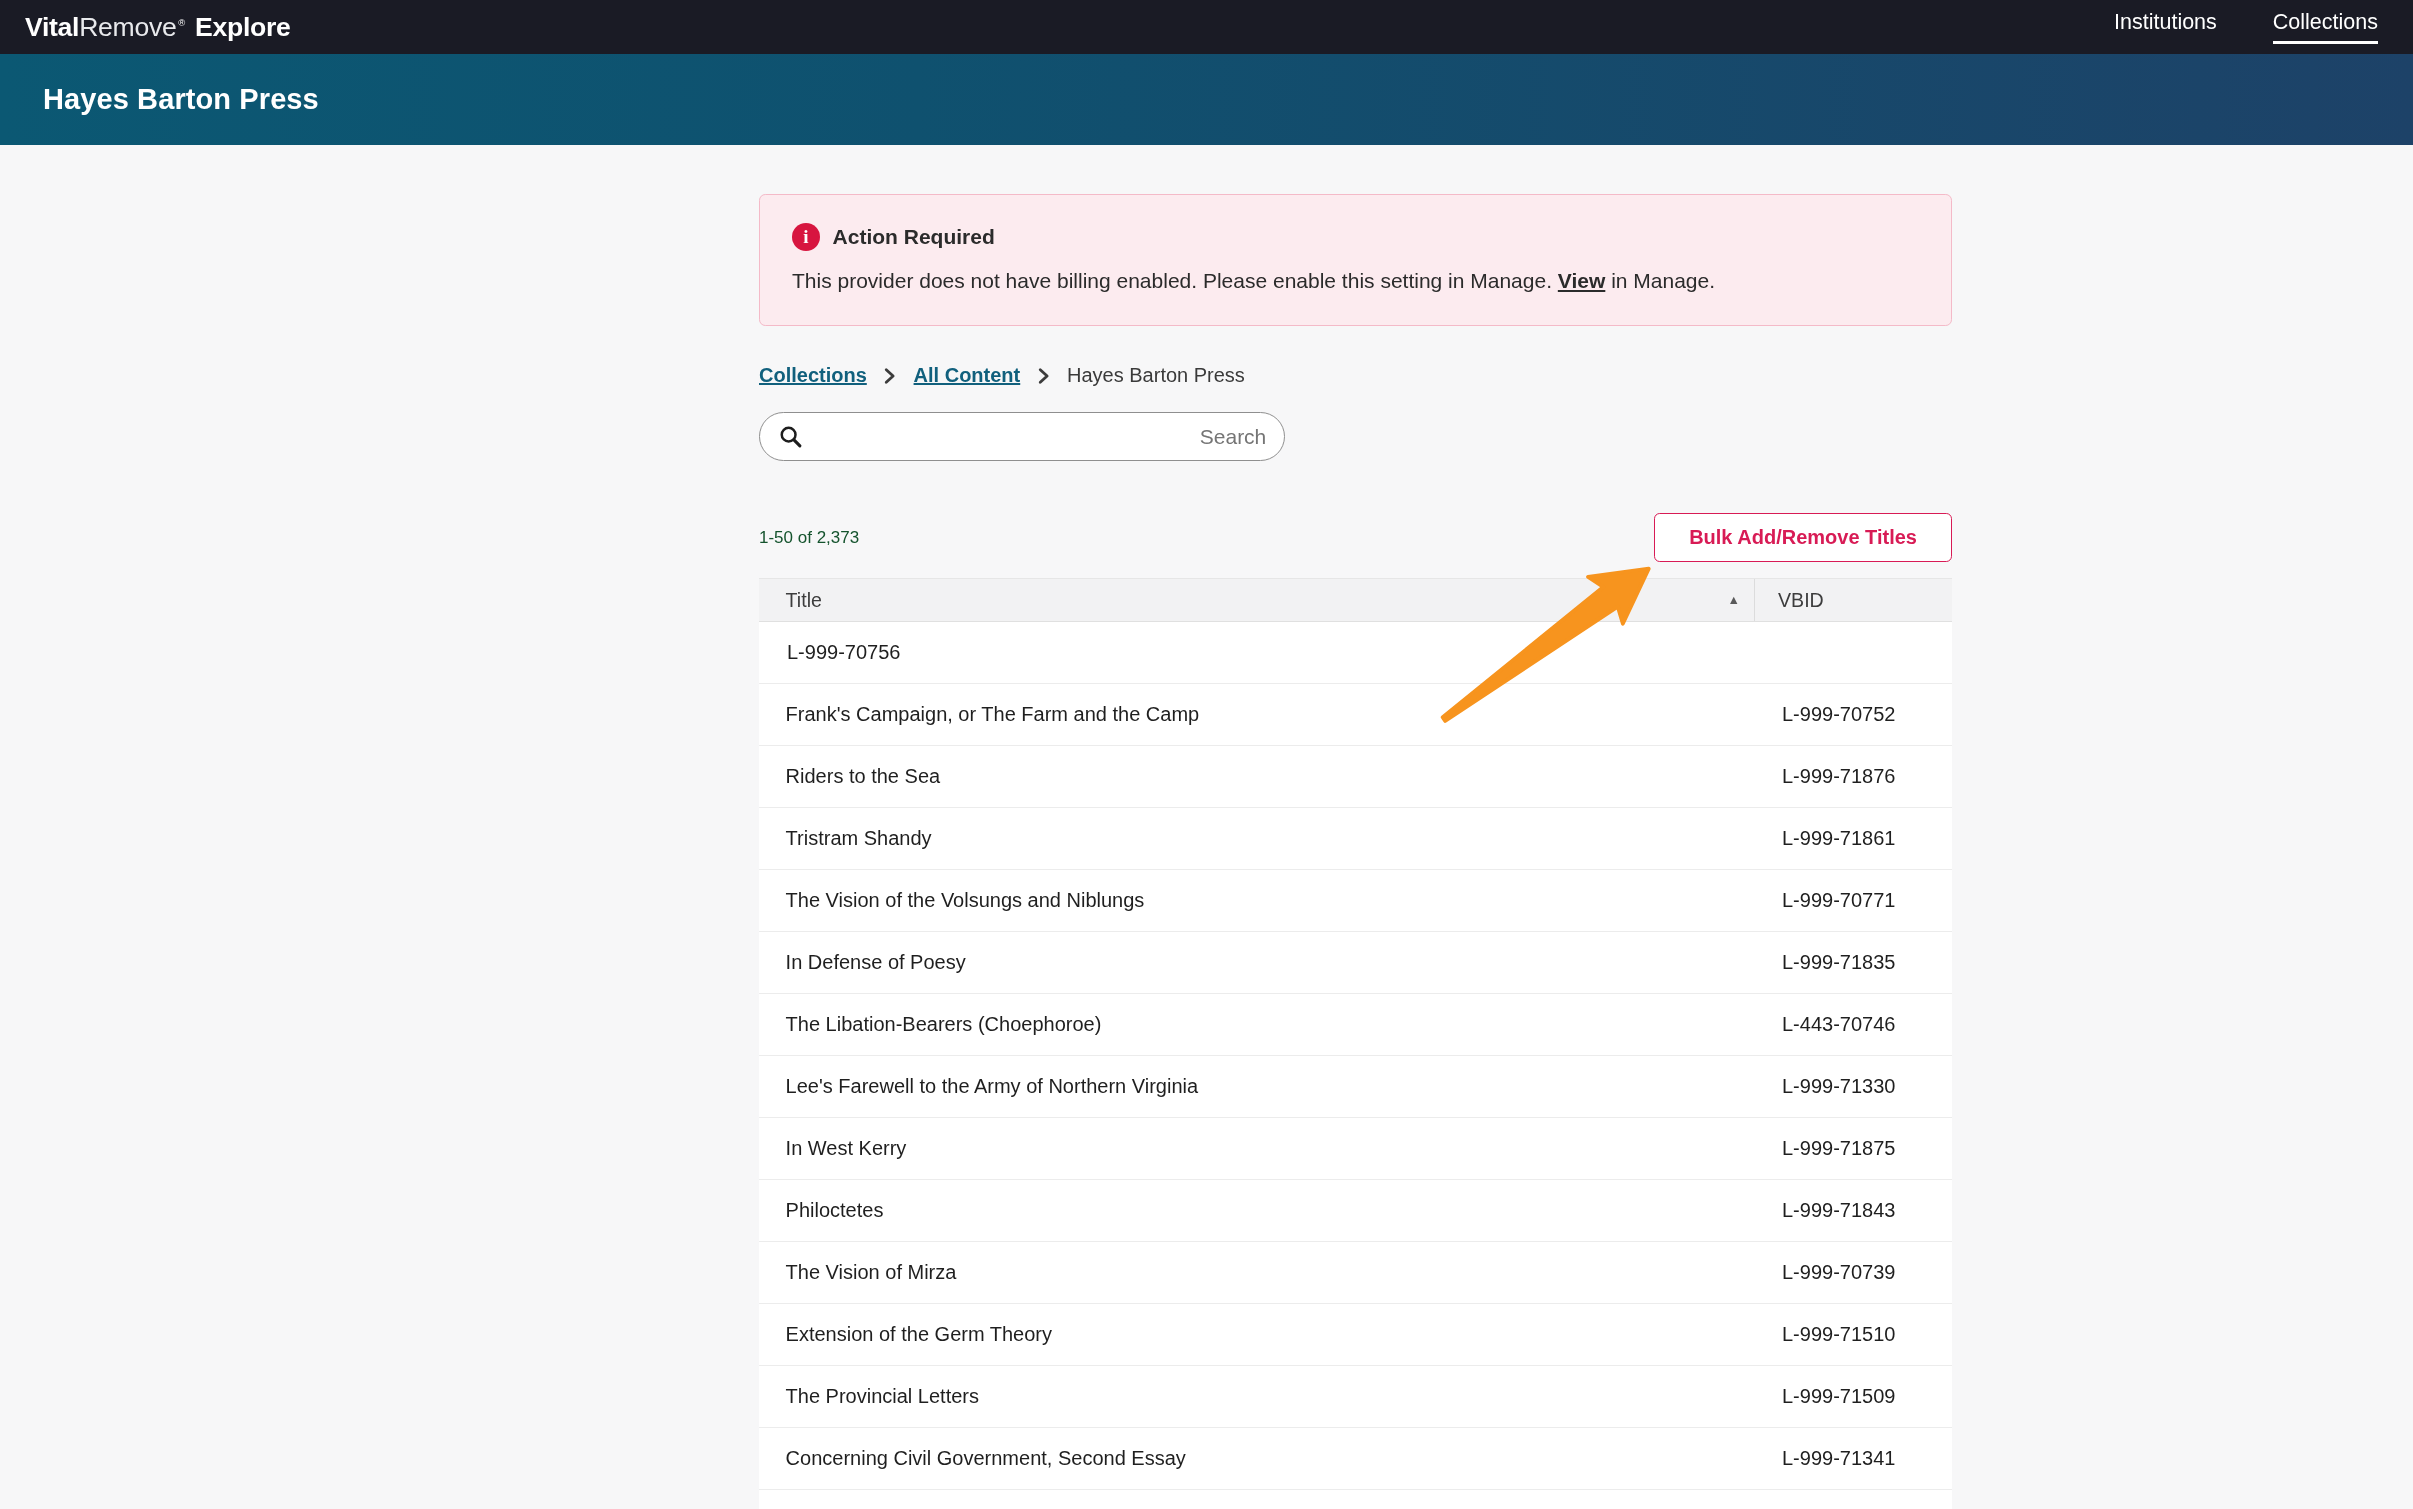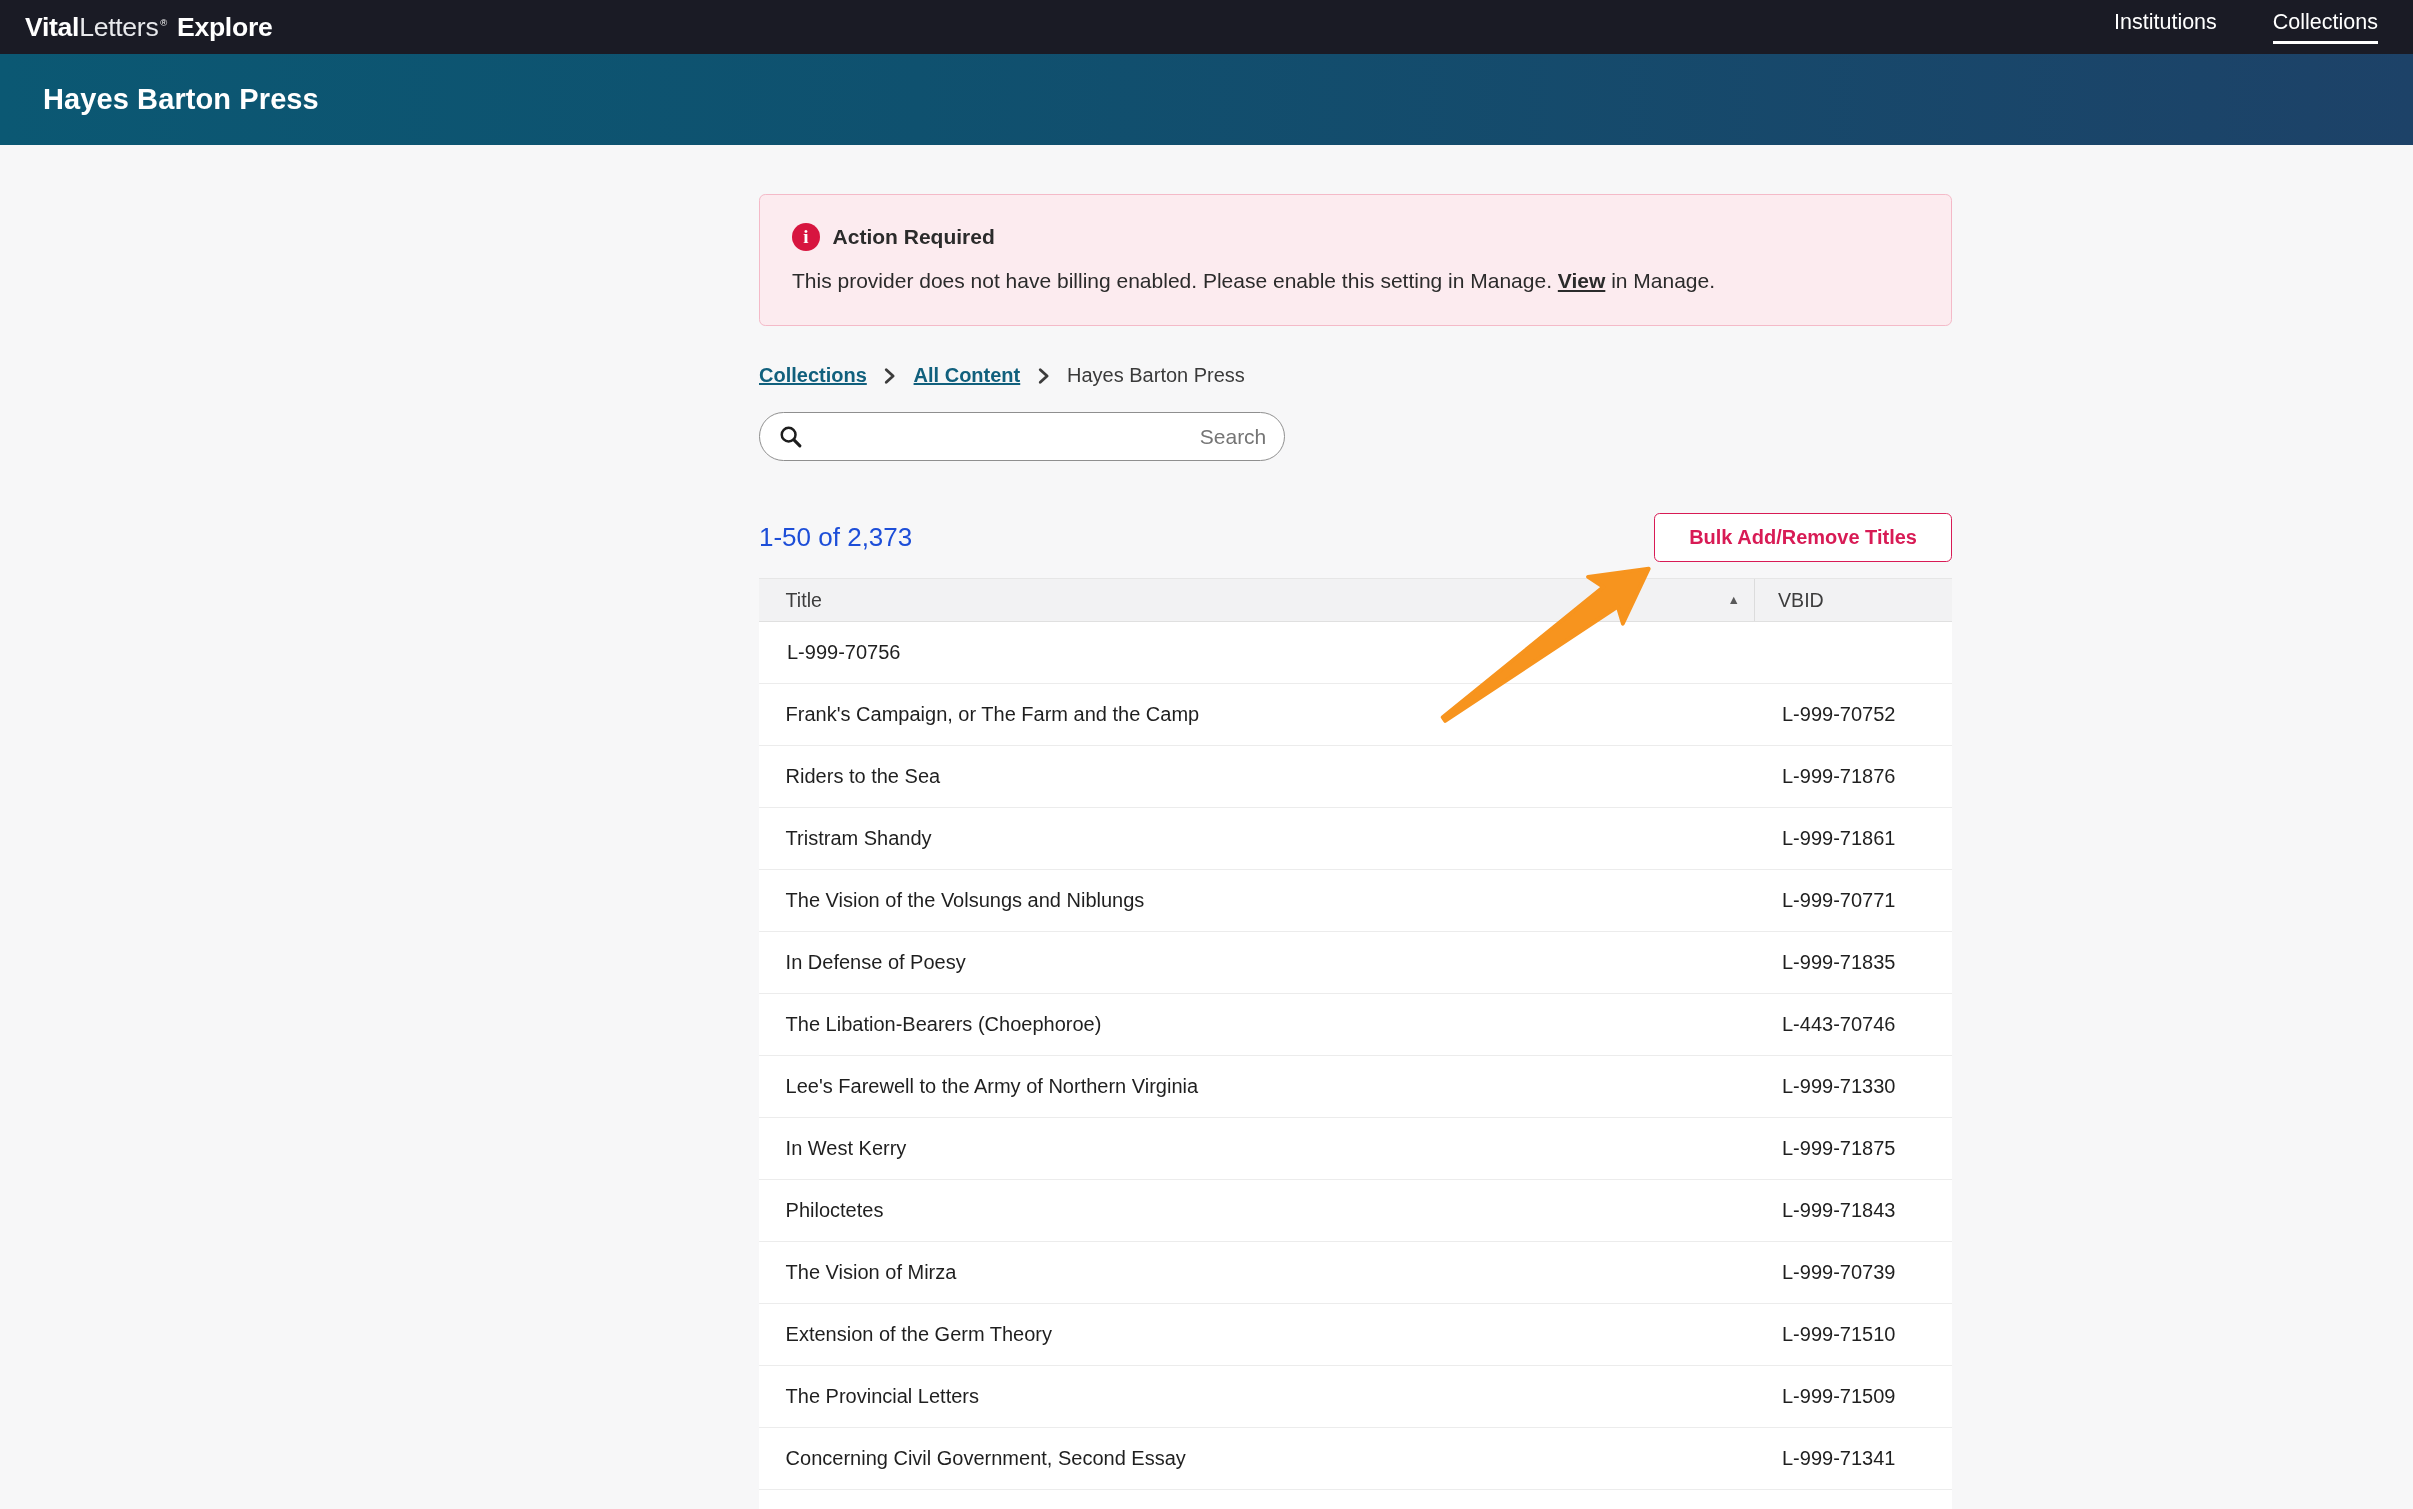--- a/index.html
+++ b/index.html
@@ -74,21 +74,21 @@
     border:none; outline:none; flex:1; font-size:21px;
     font-family:"Liberation Sans", sans-serif; color:#222; background:transparent;text-align:right;
   }
   .search-box input::placeholder { color:#757575; }
 
   
   .list-controls {
     margin-top:52px; height:49px;
     display:flex; align-items:center; justify-content:space-between;
   }
-  .count { font-size:26px; color:#1d4ed8; }
+  .count { font-size:17px; color:#14532d; }
   .bulk-btn {
     height:49px; padding:4px 34px;
     background:#ffffff; color:#d81b55;
     border:1.9px solid #d81b55; border-radius:5.7px;
     font-size:20px; font-weight:700; font-family:"Liberation Sans", sans-serif;
     cursor:pointer; display:flex; align-items:center;
   }
 
   
   .table { margin-top:16px; }
@@ -111,21 +111,21 @@
 
   
   .arrow-overlay { position:absolute; left:1423px; top:544px; width:253px; height:196px; pointer-events:none; z-index:50; }
 </style>
 </head>
 <body>
 
 <header class="topbar">
   <div class="logo">
     <span class="bold">Vital</span>
-      <span class="light">Letters</span>
+      <span class="light">Remove</span>
       <span class="reg">®</span>
     <span class="suffix">Explore</span>
   </div>
   <nav class="topnav">
     <span class="nav-item">Institutions</span>
     <span class="nav-item active">Collections</span>
   </nav>
 </header>
 
 <div class="banner">

